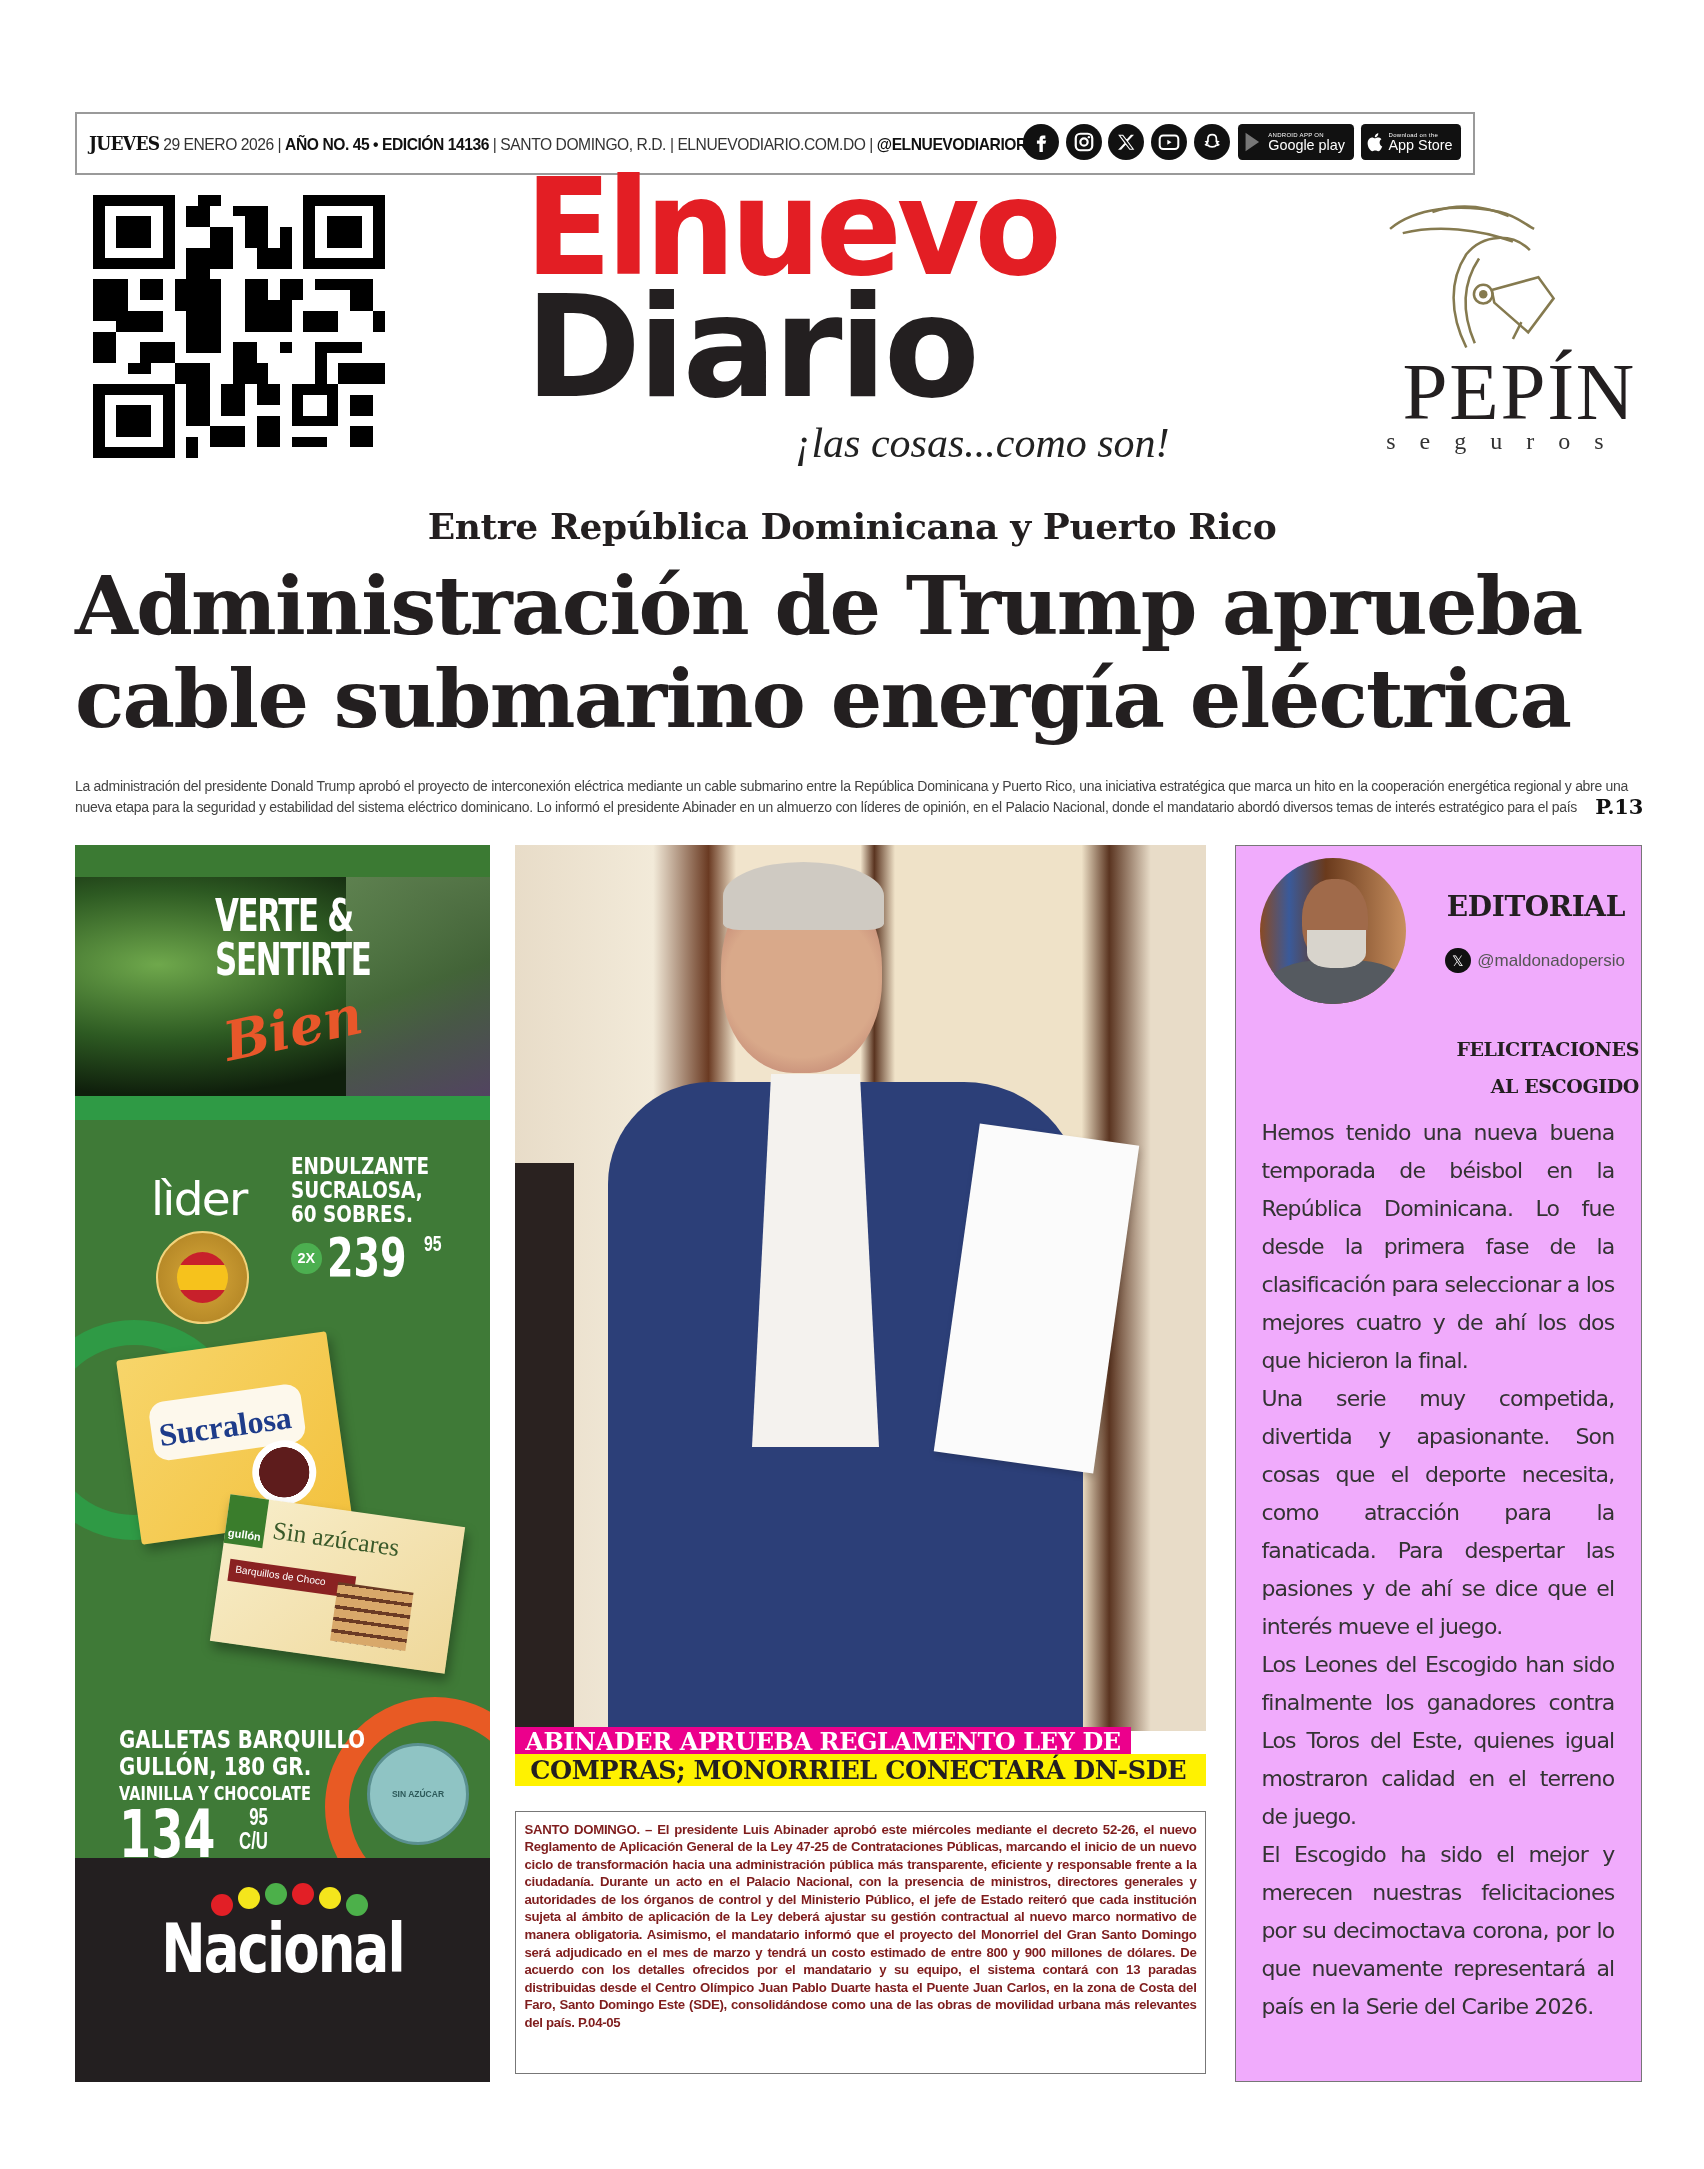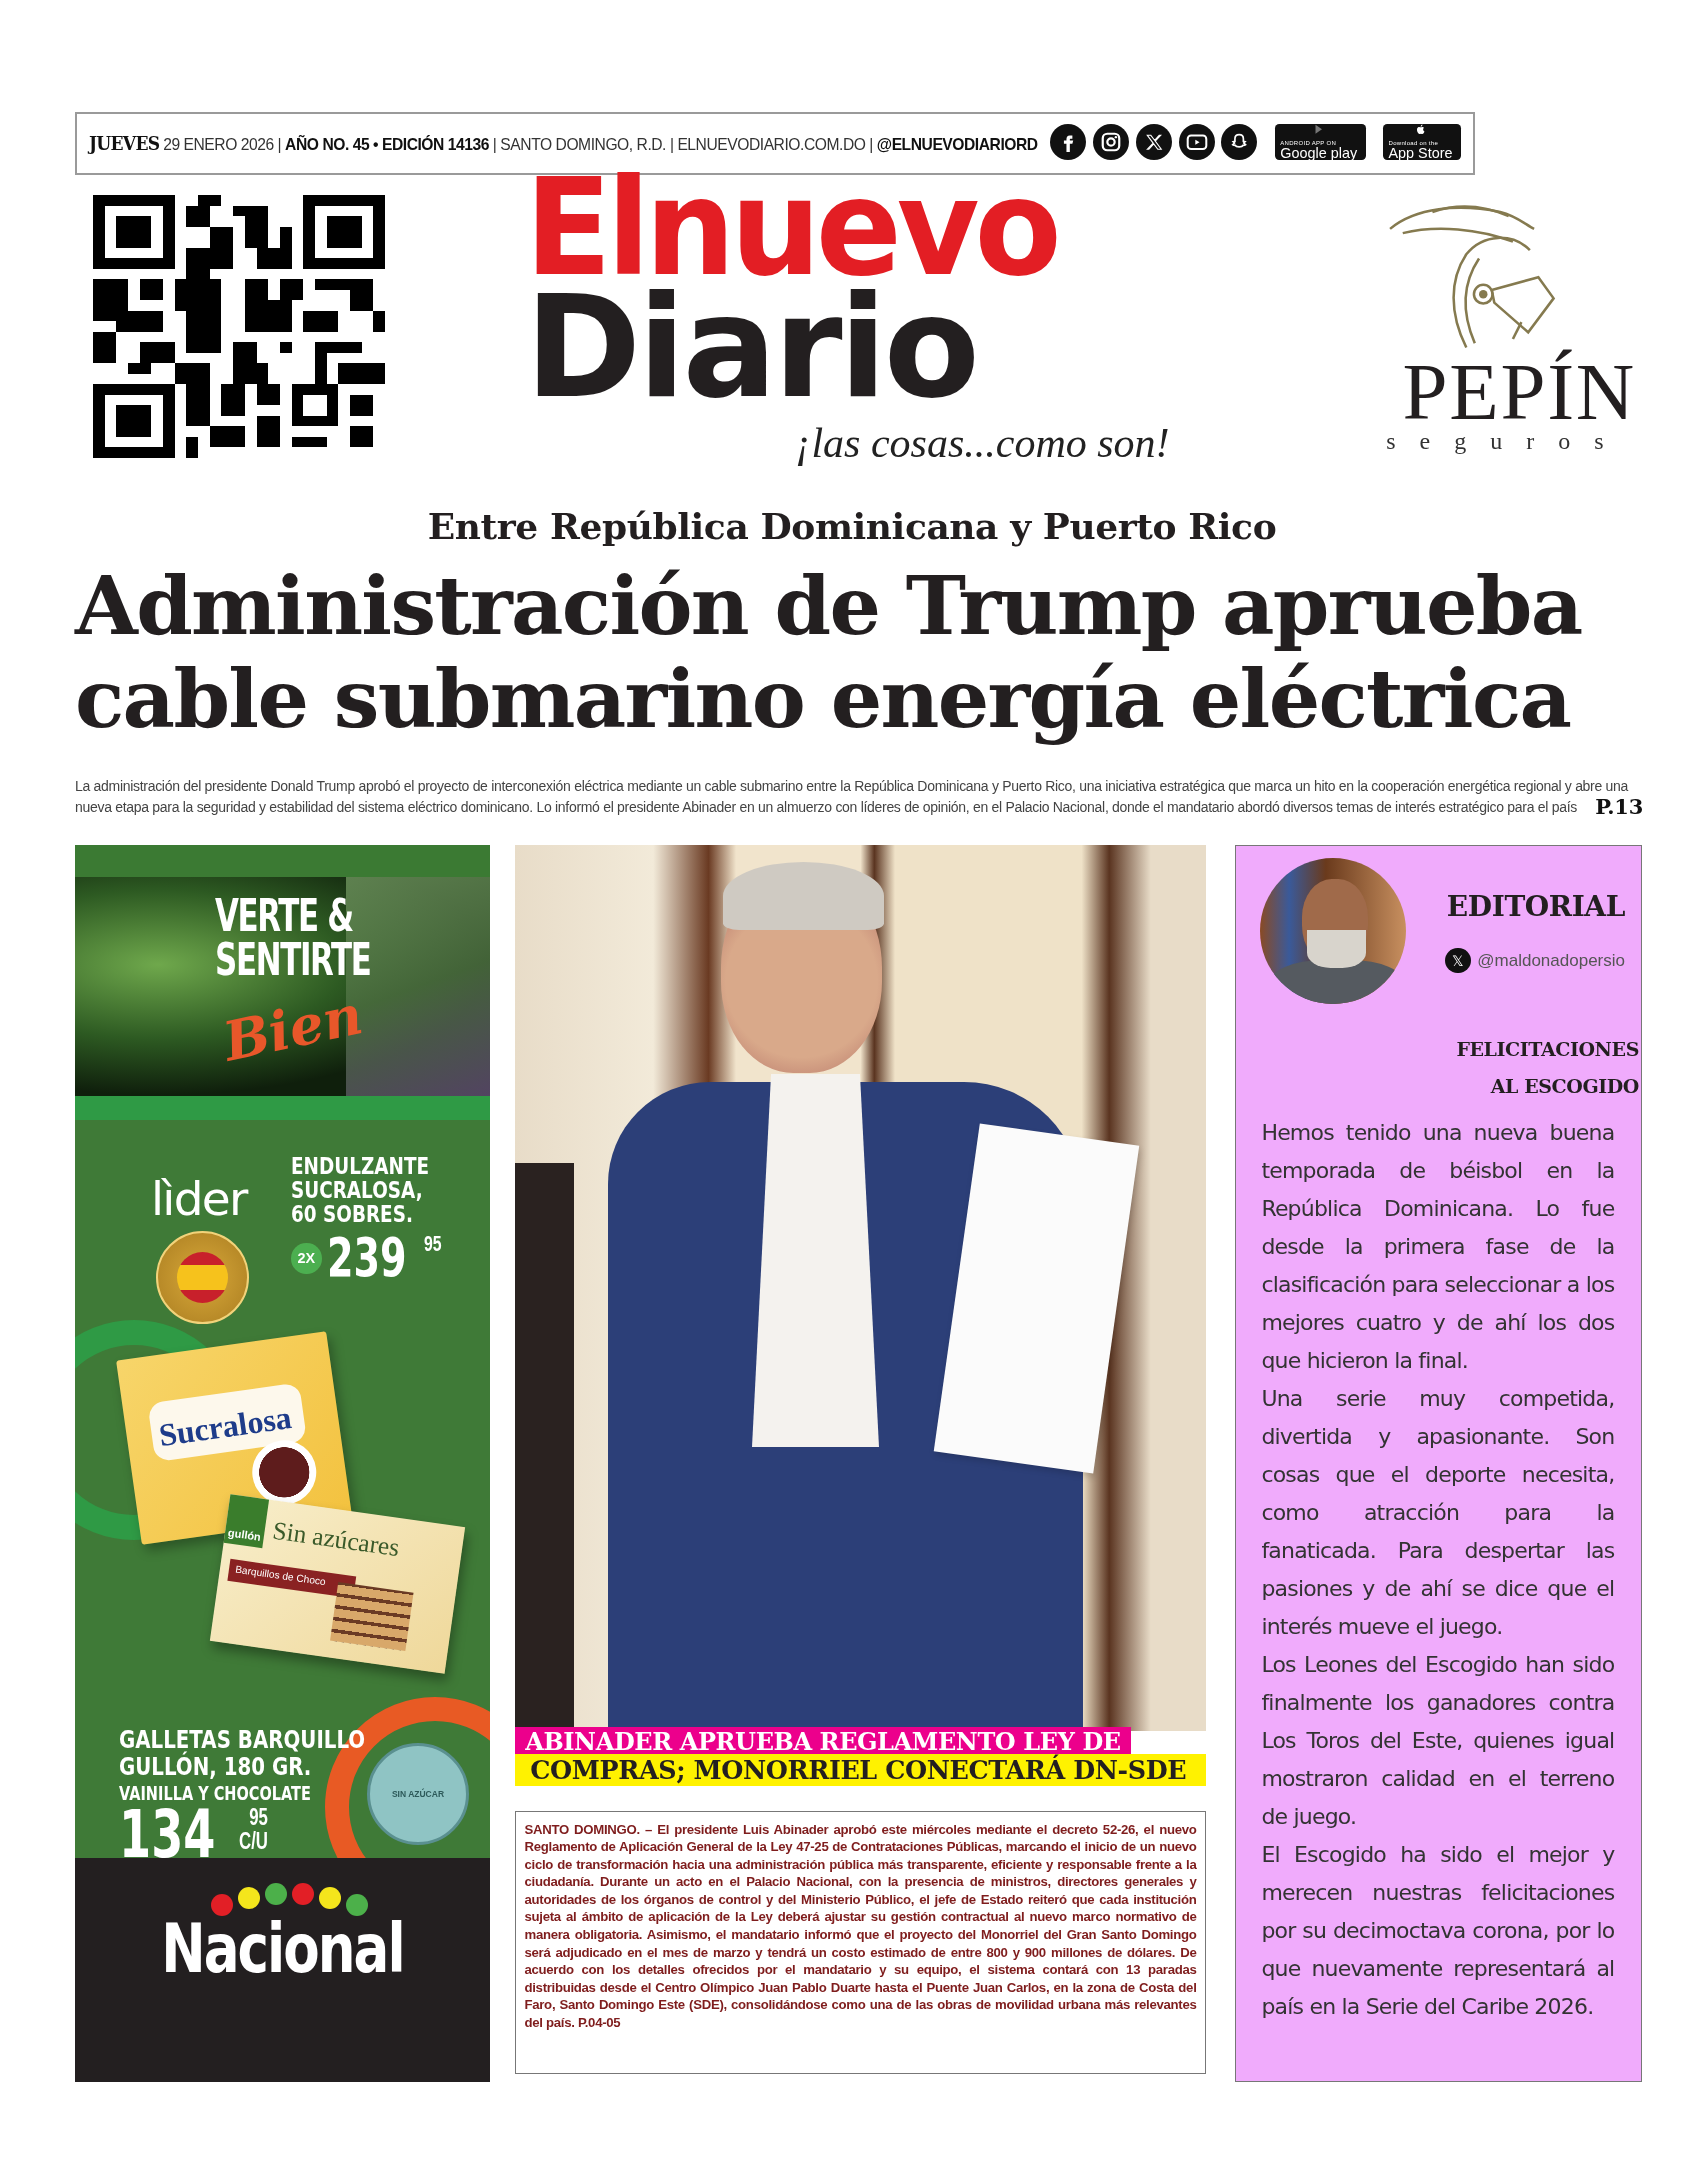--- a/index.html
+++ b/index.html
@@ -6,21 +6,21 @@
   html, body { width: 1704px; height: 2170px; background: #ffffff; overflow: hidden; }
   body { position: relative; font-family: "Liberation Sans", sans-serif; color: #231f20; }
 
   
   .topbar { position: absolute; left: 75px; top: 112px; width: 1400px; height: 63px; border: 2.5px solid #9a9a9a; background: #fff; display: flex; align-items: center; padding: 0 12px; }
   .topbar .meta { font-family: "Liberation Sans", sans-serif; font-size: 17px; color: #333; white-space: nowrap; letter-spacing: -0.5px; transform: scaleX(0.92); transform-origin: left center; }
   .topbar .meta .day { font-family: "DejaVu Serif", serif; font-weight: bold; font-size: 18.6px; color: #111; letter-spacing: -0.8px; }
   .topbar .meta b { color: #111; }
   .topbar .icons { position: absolute; right: 12px; top: 10.2px; display: flex; align-items: center; gap: 6.8px; }
   .soc { width: 36px; height: 36px; border-radius: 50%; background: #111; display: flex; align-items: center; justify-content: center; }
-  .store { height: 36px; background: #111; border-radius: 4.2px; color: #fff; display: flex; align-items: center; padding: 0 8.5px 0 5.1px; gap: 5.1px; margin-left: 11px; flex-direction: column; }
+  .store { height: 36px; background: #111; border-radius: 4.2px; color: #fff; display: flex; align-items: center; padding: 0 8.5px 0 5.1px; gap: 5.1px; margin-left: 1px; }
   .store .small { font-size: 6px; display: block; letter-spacing: 0.3px; }
   .store .big { font-size: 14.4px; display: block; line-height: 14.4px; }
 
   
   .qr { position: absolute; left: 93px; top: 195px; width: 292px; height: 263px; }
   .logo { position: absolute; left: 525px; top: 182px; width: 670px; height: 288px; }
   .logo .el-nuevo { position: absolute; left: 0; top: 0; font-family: "DejaVu Sans", sans-serif; font-weight: bold; font-size: 127px; color: #e31e24; letter-spacing: -5.1px; line-height: 93px; transform: scaleY(1.05); }
   .logo .diario { position: absolute; left: 0; top: 102px; font-family: "DejaVu Sans", sans-serif; font-weight: bold; font-size: 140px; color: #231f20; letter-spacing: -3.4px; line-height: 127px; }
   .logo .slogan { position: absolute; right: 25.4px; top: 237px; font-family: "Liberation Serif", serif; font-style: italic; font-size: 42px; color: #222; }
   .pepin { position: absolute; left: 1339px; top: 195px; width: 297px; height: 263px; text-align: right; }

